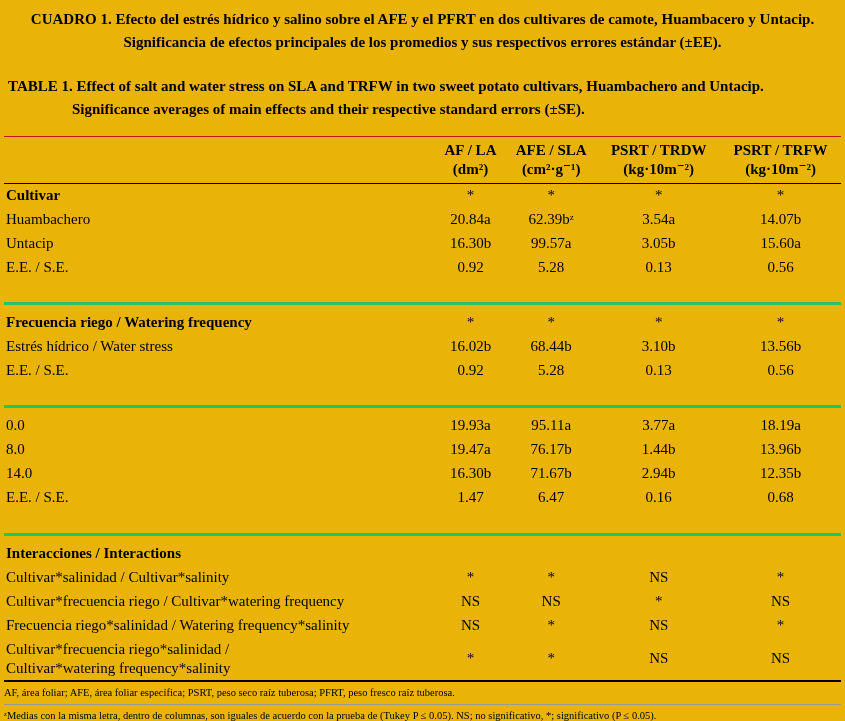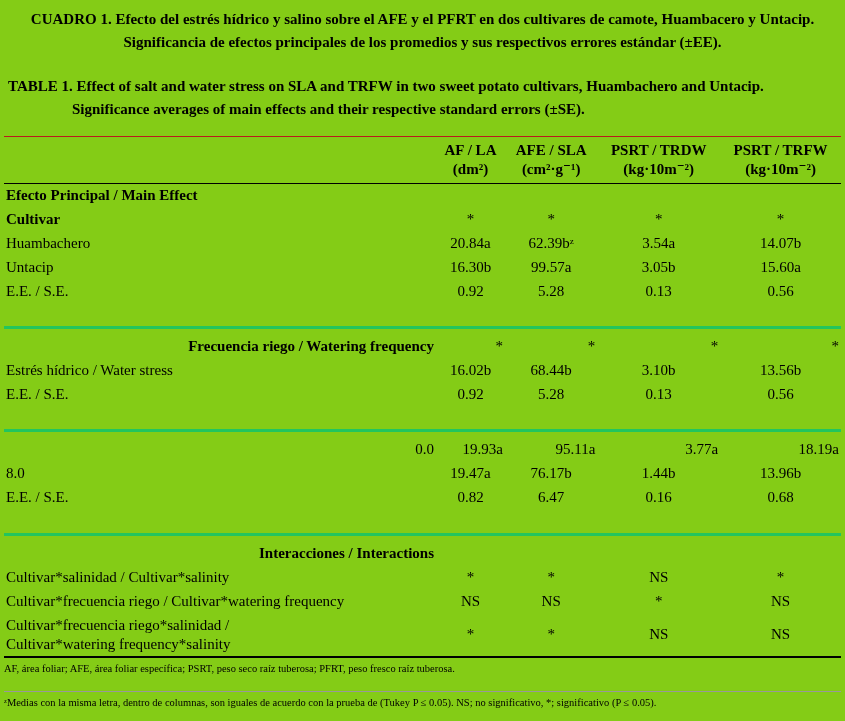--- a/index.html
+++ b/index.html
@@ -8,21 +8,21 @@
     background: #ffffff;
     color: #000000;
     font-family: "Liberation Serif", "DejaVu Serif", "DejaVu Sans", serif;
   }
   .page {
     width: 845px;
     height: 721px;
     box-sizing: border-box;
     padding: 6px 4px 0 4px;
     overflow: hidden;
-    background: #84cc16;
+    background: #eab308;
   }
   .caption {
     font-weight: bold;
     font-size: 15px;
     line-height: 1.5;
   }
   .caption-es {
     text-align: center;
     margin: 2px 0 0 0;
   }
@@ -59,26 +59,26 @@
     white-space: pre-line;
   }
   td.cell-value {
     text-align: center;
   }
   tr.row-section td.row-label { font-weight: bold; }
   tr.rule-after td {
     border-bottom: 3px solid #22c55e;
     padding-bottom: 25px;
   }
-  tr.rule-after + tr td { padding-top: 8px; text-align: right; }
+  tr.rule-after + tr td { padding-top: 8px; }
   .footnotes { margin-top: 0; }
   .footnote {
     font-size: 10.5px;
     line-height: 1.25;
-    padding: 4px 0 16px 0;
+    padding: 4px 0 5px 0;
     border-bottom: 1px solid #999;
   }
   .footnote:last-child { border-bottom: none; }
 </style>
 </head>
 <body>
 
 <div class="page">
 
   <p class="caption caption-es">CUADRO 1. Efecto del estrés hídrico y salino sobre el AFE y el PFRT en dos cultivares de camote, Huambacero y Untacip. Significancia de efectos principales de los promedios y sus respectivos errores estándar (±EE).</p>
@@ -101,27 +101,20 @@
           <div>PSRT / TRDW</div>
           <div>(kg·10m⁻²)</div>
         </th>
         <th>
           <div>PSRT / TRFW</div>
           <div>(kg·10m⁻²)</div>
         </th>
       </tr>
     </thead>
     <tbody>
-        <tr class="row-section">
-          <td class="row-label">Efecto Principal / Main Effect</td>
-          <td class="cell-value"></td>
-          <td class="cell-value"></td>
-          <td class="cell-value"></td>
-          <td class="cell-value"></td>
-        </tr>
         <tr class="row-section">
           <td class="row-label">Cultivar</td>
           <td class="cell-value">*</td>
           <td class="cell-value">*</td>
           <td class="cell-value">*</td>
           <td class="cell-value">*</td>
         </tr>
         <tr class="row-data">
           <td class="row-label">Huambachero</td>
           <td class="cell-value">20.84a</td>
@@ -171,23 +164,30 @@
           <td class="cell-value">3.77a</td>
           <td class="cell-value">18.19a</td>
         </tr>
         <tr class="row-data">
           <td class="row-label">8.0</td>
           <td class="cell-value">19.47a</td>
           <td class="cell-value">76.17b</td>
           <td class="cell-value">1.44b</td>
           <td class="cell-value">13.96b</td>
         </tr>
+        <tr class="row-data">
+          <td class="row-label">14.0</td>
+          <td class="cell-value">16.30b</td>
+          <td class="cell-value">71.67b</td>
+          <td class="cell-value">2.94b</td>
+          <td class="cell-value">12.35b</td>
+        </tr>
         <tr class="row-data rule-after">
           <td class="row-label">E.E. / S.E.</td>
-          <td class="cell-value">0.82</td>
+          <td class="cell-value">1.47</td>
           <td class="cell-value">6.47</td>
           <td class="cell-value">0.16</td>
           <td class="cell-value">0.68</td>
         </tr>
         <tr class="row-section">
           <td class="row-label">Interacciones / Interactions</td>
           <td class="cell-value"></td>
           <td class="cell-value"></td>
           <td class="cell-value"></td>
           <td class="cell-value"></td>
@@ -200,20 +200,27 @@
           <td class="cell-value">*</td>
         </tr>
         <tr class="row-data">
           <td class="row-label">Cultivar*frecuencia riego / Cultivar*watering frequency</td>
           <td class="cell-value">NS</td>
           <td class="cell-value">NS</td>
           <td class="cell-value">*</td>
           <td class="cell-value">NS</td>
         </tr>
         <tr class="row-data">
+          <td class="row-label">Frecuencia riego*salinidad / Watering frequency*salinity</td>
+          <td class="cell-value">NS</td>
+          <td class="cell-value">*</td>
+          <td class="cell-value">NS</td>
+          <td class="cell-value">*</td>
+        </tr>
+        <tr class="row-data">
           <td class="row-label">Cultivar*frecuencia riego*salinidad /
 Cultivar*watering frequency*salinity</td>
           <td class="cell-value">*</td>
           <td class="cell-value">*</td>
           <td class="cell-value">NS</td>
           <td class="cell-value">NS</td>
         </tr>
       </tbody>
   </table>
 

